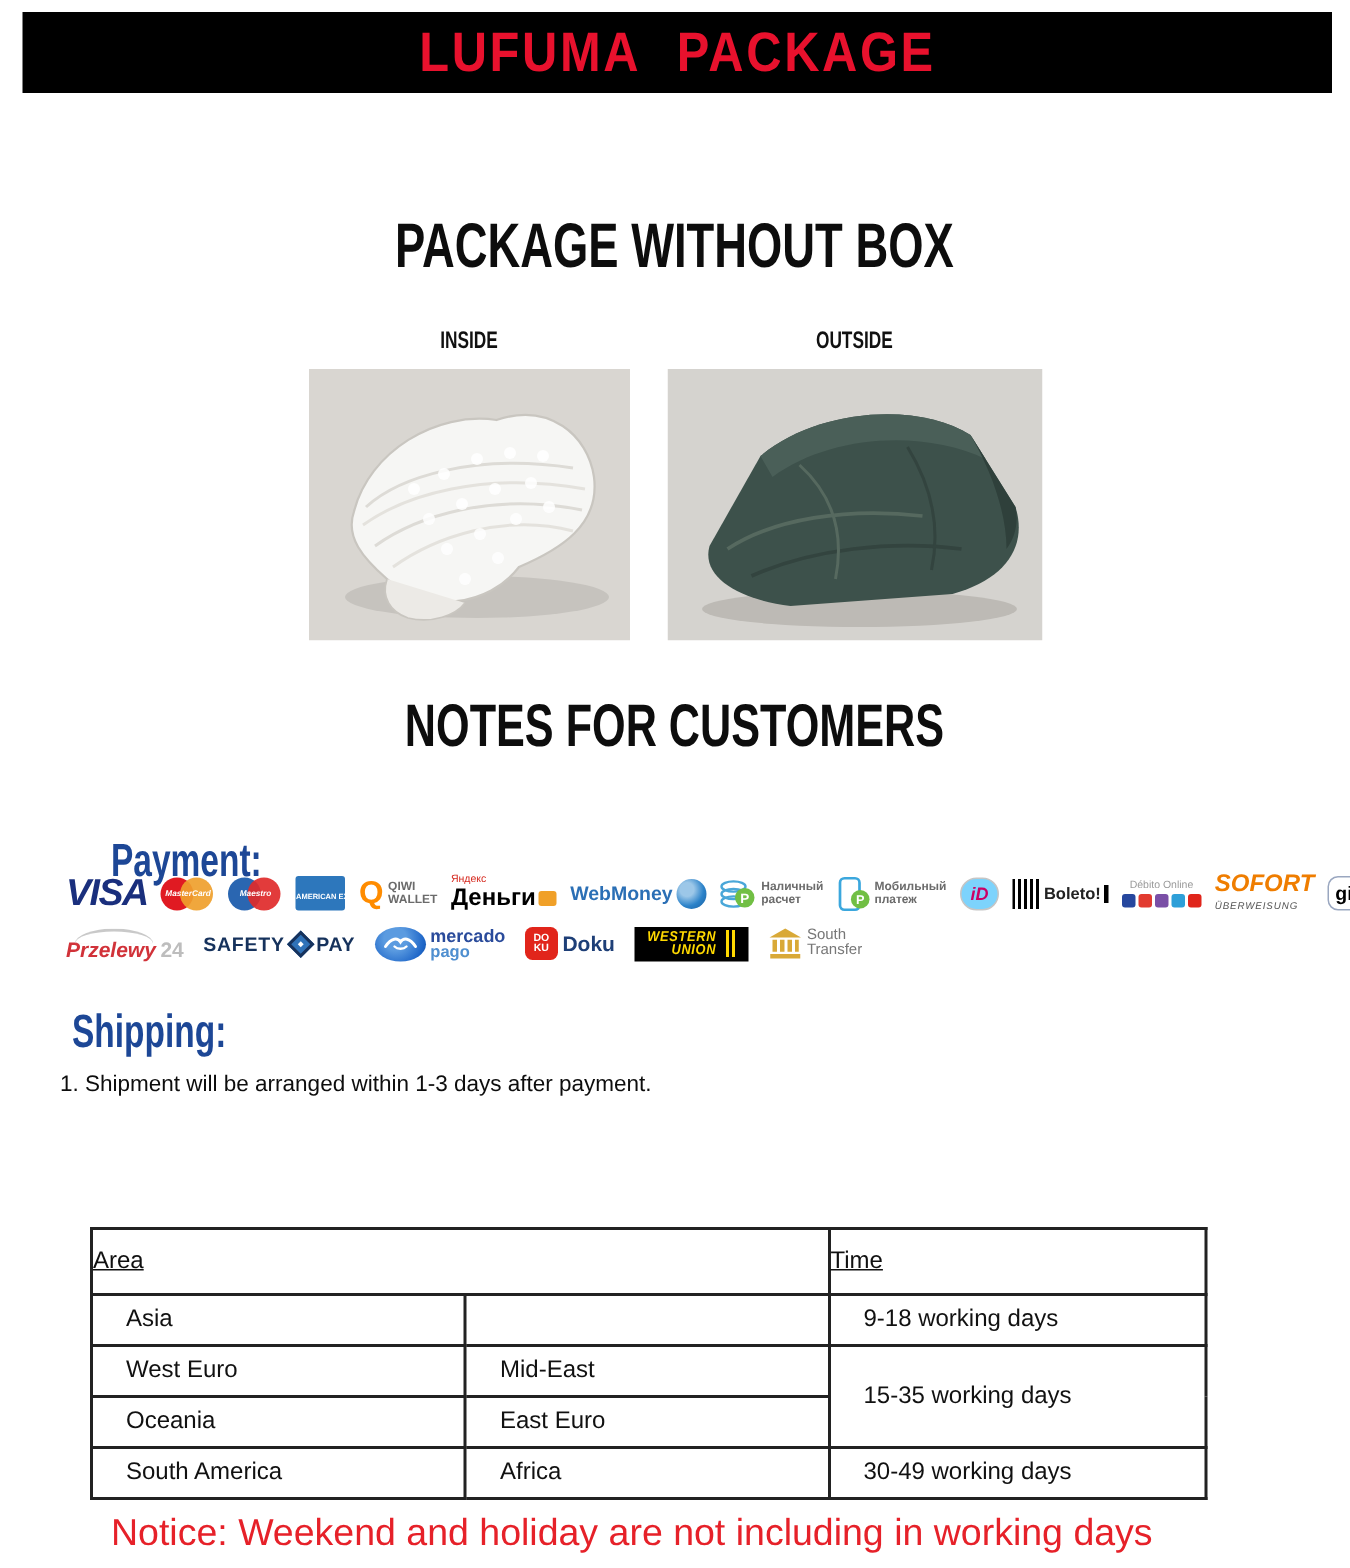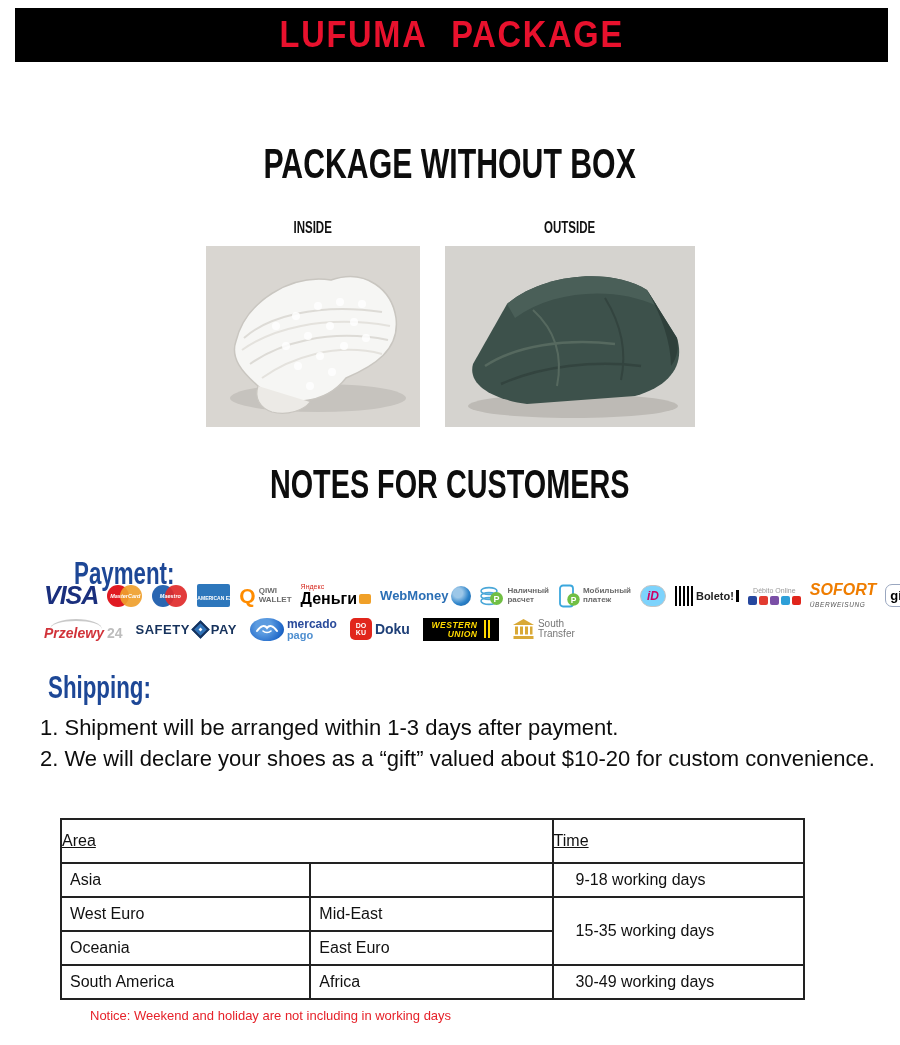--- a/index.html
+++ b/index.html
@@ -91,31 +91,31 @@
              align-items:center; justify-content:center; }
   .doku-t { color:#1e3f77; font-weight:800; font-size:14px; }
   .wu { background:#000; padding:2px 8px 2px 6px; display:inline-flex; align-items:center; gap:4px; }
   .wu-col { display:flex; flex-direction:column; line-height:1; text-align:right; }
   .wu-col b { color:#ffd900; font-style:italic; font-size:9.5px; letter-spacing:.5px; transform:scaleX(.9); }
   .wu-bars { width:7px; height:18px;
              background:repeating-linear-gradient(90deg,#ffd900 0 2px,#000 2px 4px); }
   .bank-txt { font-size:10px; color:#777; }
   
   .ship-head { position:absolute; left:48px; top:670px; }
-  .notes { position:absolute; left:40px; top:712px; font-size:22px; color:#0d0d0d; line-height:1.42; }
+  .notes { position:absolute; left:40px; top:712px; font-size:15px; color:#0d0d0d; line-height:1.42; }
   
   table.delivery { position:absolute; left:60px; top:818px; width:745px; border-collapse:collapse;
                    font-size:16px; color:#111; }
   table.delivery td, table.delivery th { border:2px solid #222; font-weight:normal; }
   th.area-h, th.time-h { height:44px; text-align:left;text-decoration:underline; }
-  td.cell { height:34px; padding-left:8px; text-align:left; }
+  td.cell { height:34px; padding-left:22px; text-align:left; }
   td.timec { padding-left:22px; }
   .w1 { width:250px; } .w2 { width:243px; } .w3 { width:252px; }
   
-  .notice { position:absolute; left:90px; top:1008px; color:#e62129; font-size:13px; }
+  .notice { position:absolute; left:74px; top:1008px; color:#e62129; font-size:25px; }
 </style>
 </head>
 <body>
 
 <div class="banner">
   <span class="banner-text">LUFUMA  PACKAGE</span>
 </div>
 
 <div class="h-center" style="top:140px;">
   <span class="impact h1">PACKAGE WITHOUT BOX</span>
@@ -317,21 +317,20 @@
     </span>
   </span>
 </div>
 
 <div class="ship-head">
   <span class="impact blue-h">Shipping:</span>
 </div>
 
 <div class="notes">
   <div>1. Shipment will be arranged within 1-3 days after payment.</div>
-  <div>2. We will declare your shoes as a “gift” valued about $10-20 for custom convenience.</div>
 </div>
 
 <table class="delivery">
   <tbody>
       <tr>
     <th class="area-h w1" colspan="2">Area</th>
     <th class="time-h w3">Time</th>
   </tr>
   <tr>
     <td class="cell w1">Asia</td>

